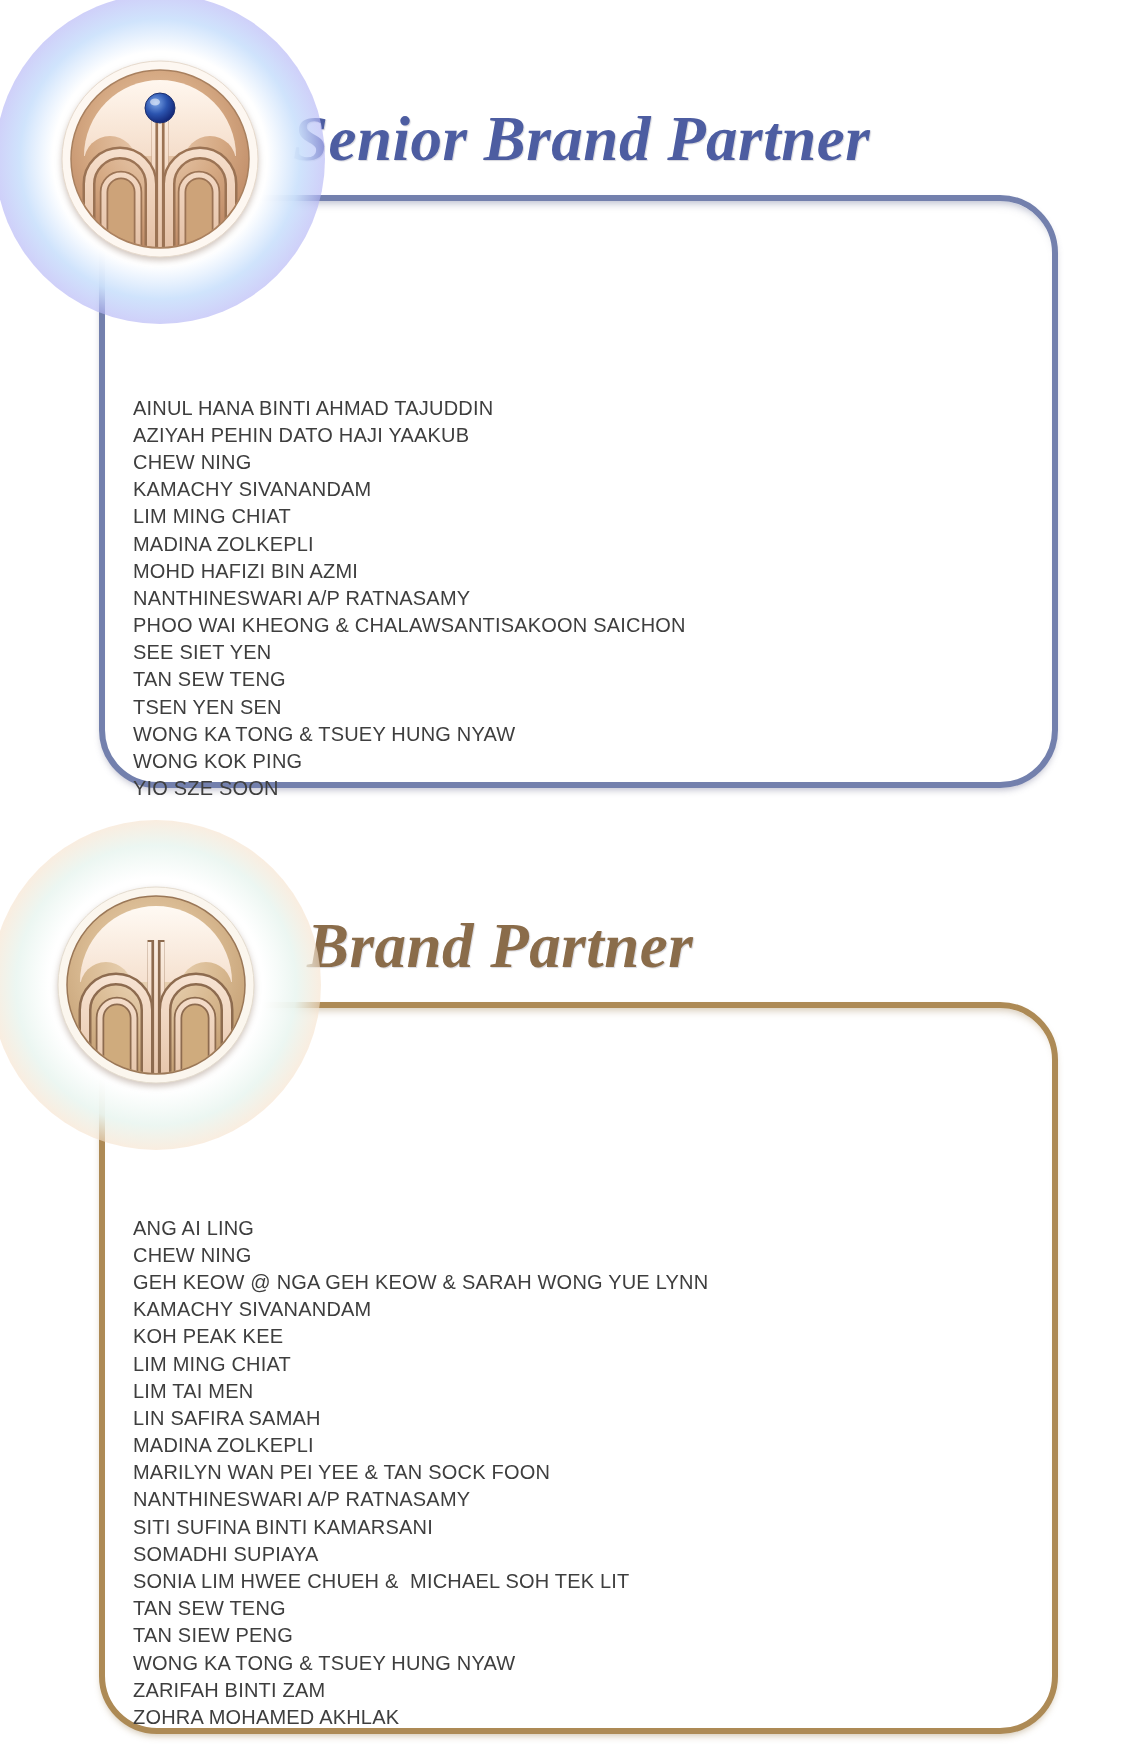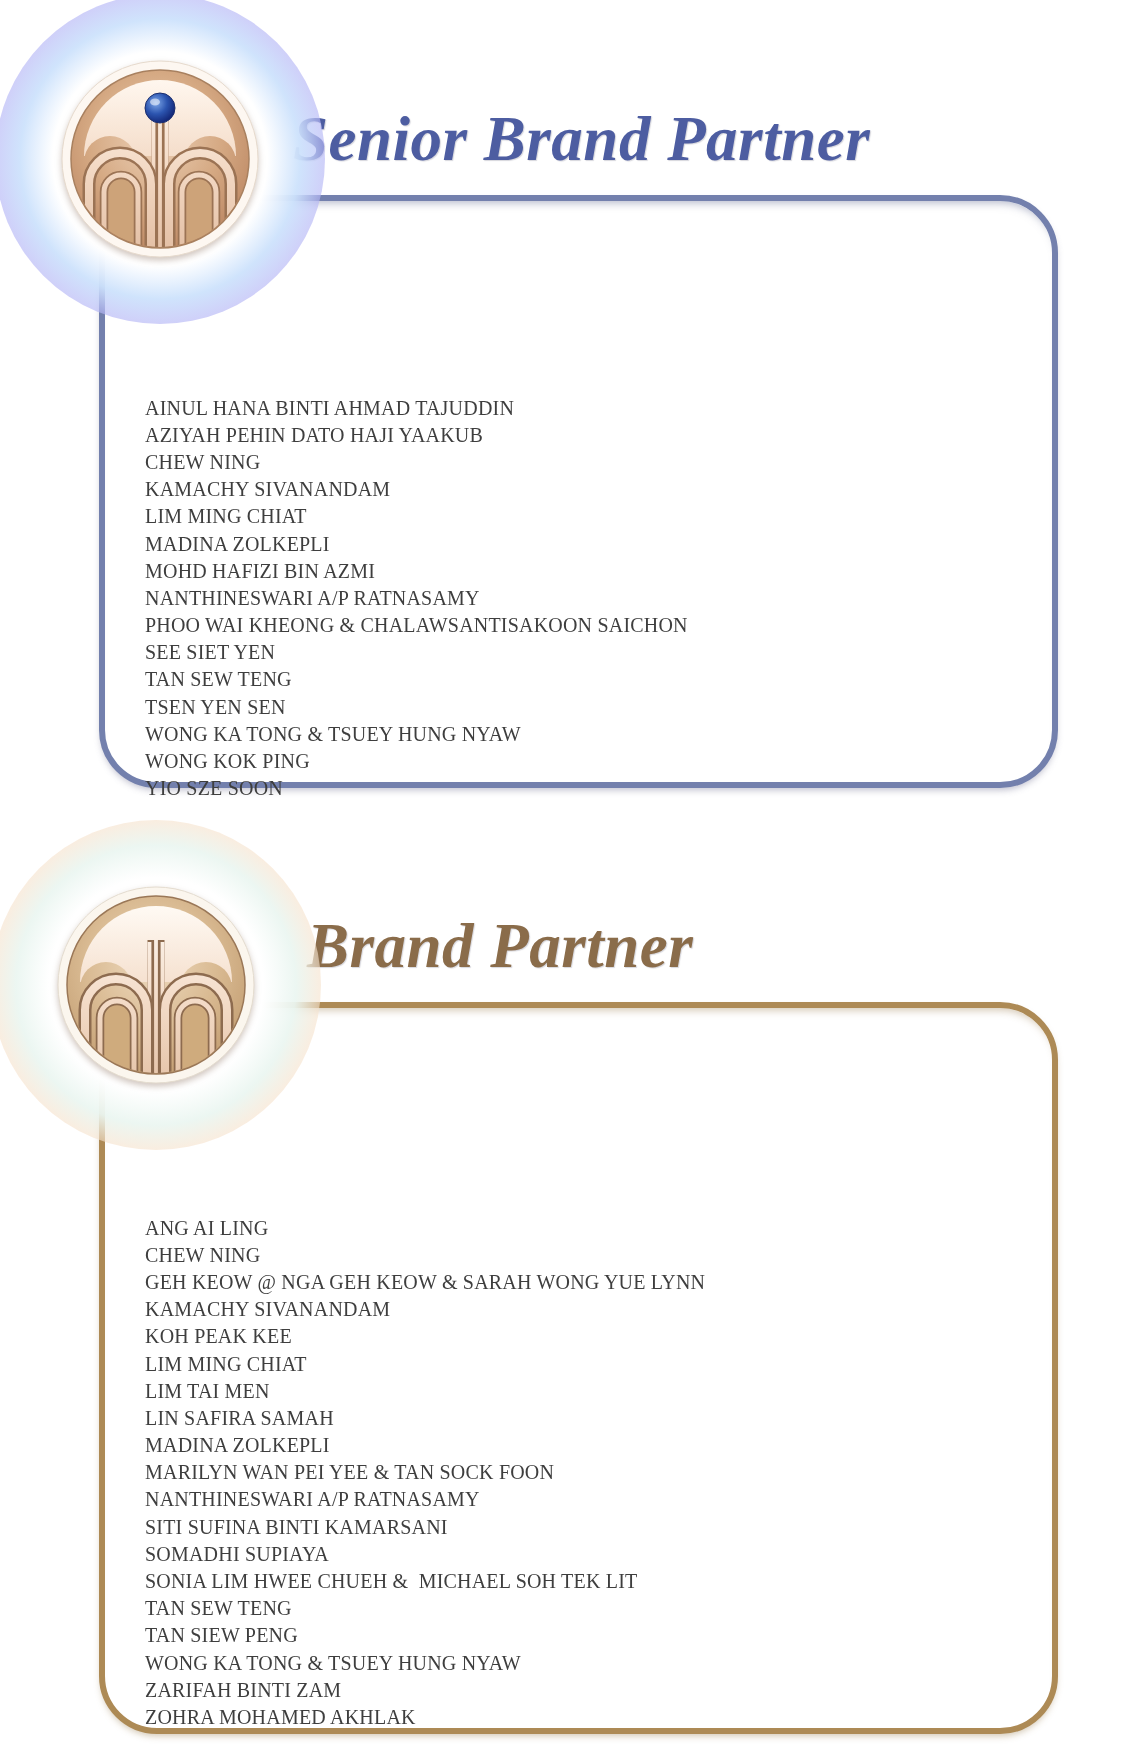--- a/index.html
+++ b/index.html
@@ -31,23 +31,23 @@
     font-family:"Liberation Serif", serif;
     font-style:italic;font-weight:bold;
     font-size:63px;letter-spacing:0.5px;
     text-shadow:1px 1px 1px rgba(30,30,60,0.18), -1px -1px 0 rgba(255,255,255,0.85);
   }
   .title.senior{left:293px;top:103px;}
   .title.brand{left:307px;top:910px;}
 
   
   .names{
-    position:absolute;left:40px;
+    position:absolute;left:28px;
     font-size:20px;line-height:27.2px;letter-spacing:0.2px;
-    color:#3e3e3e;white-space:pre;font-family:Liberation Serif, serif;
+    color:#3e3e3e;white-space:pre;
   }
   .panel.senior .names{top:112px;}
   .panel.brand  .names{top:125px;}
   .name-row{height:27.2px;}
 
   
   .logo-glow{
     position:absolute;width:330px;height:330px;border-radius:50%;
     pointer-events:none;
   }

